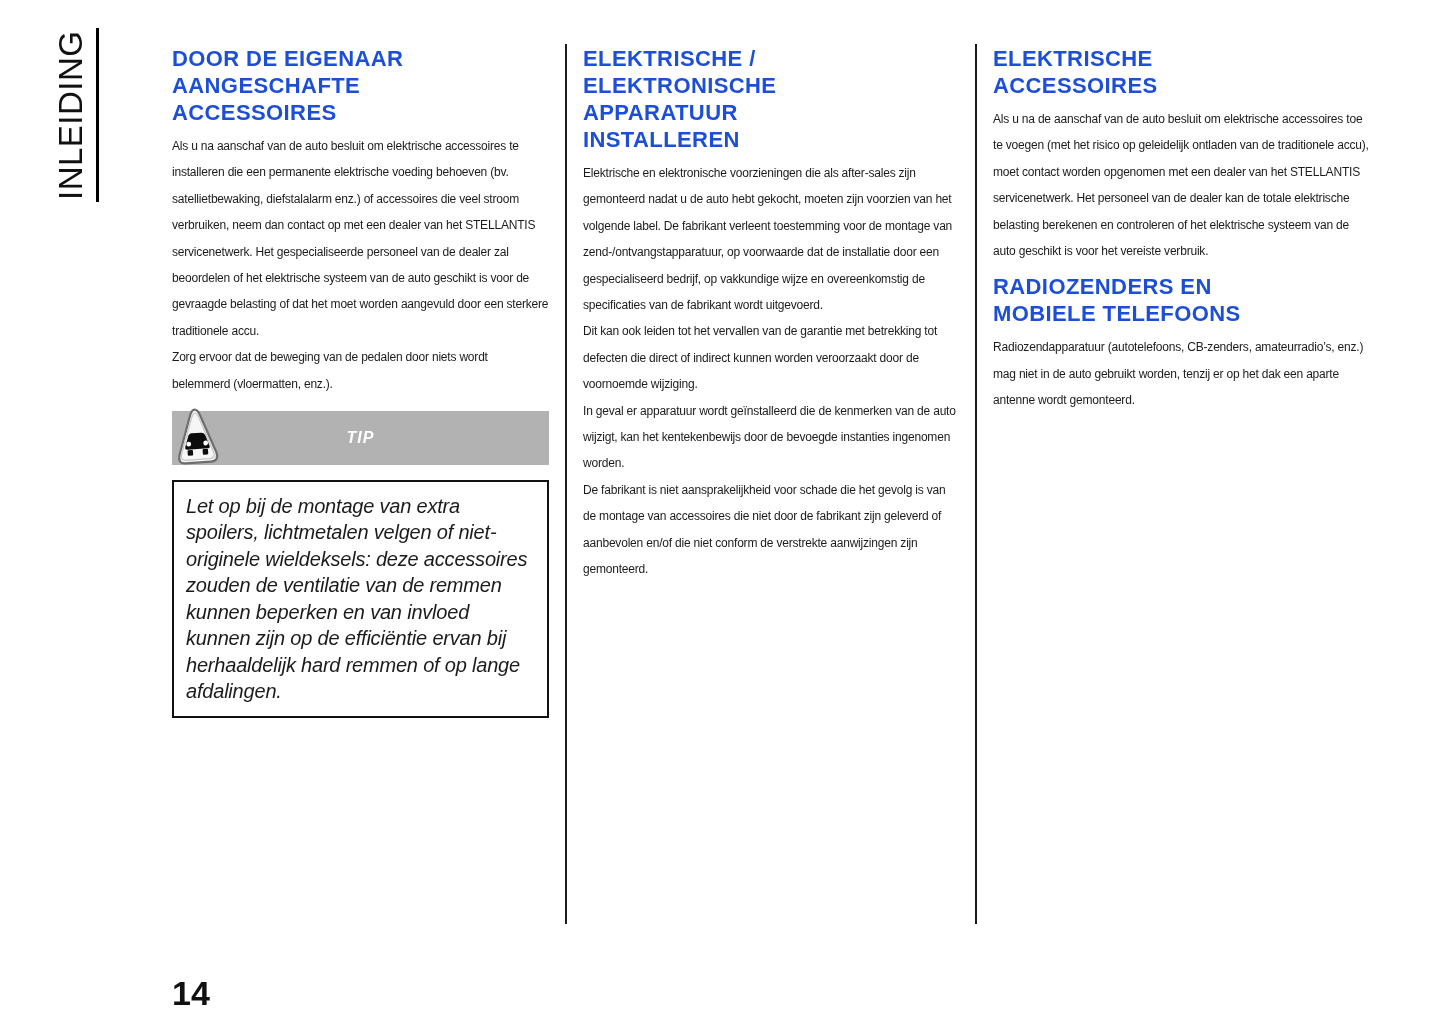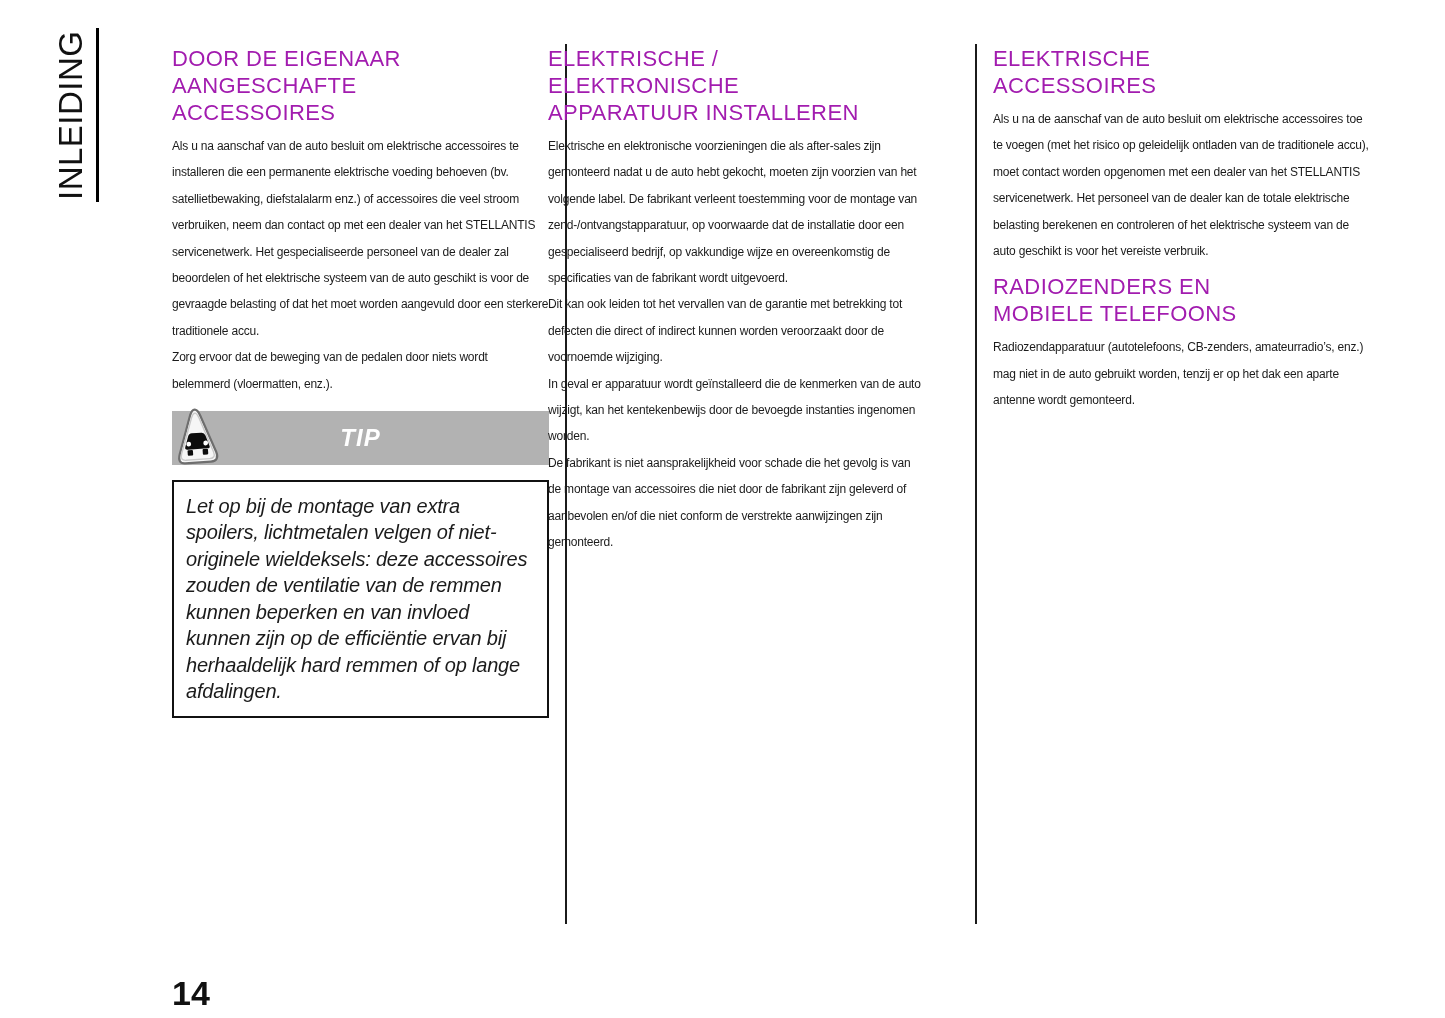--- a/index.html
+++ b/index.html
@@ -22,39 +22,39 @@
     letter-spacing: 0.5px;
     color: #111;
     border-bottom: 3px solid #000;
     padding: 0 2px 6px 2px;
     white-space: nowrap;
   }
 
   
   .col { position: absolute; top: 45px; }
   #col1 { left: 172px; width: 377px; }
-  #col2 { left: 548px; width: 374px; }
+  #col2 { left: 583px; width: 374px; }
   #col3 { left: 993px; width: 380px; }
 
   .divider {
     position: absolute;
     top: 44px;
     width: 2px;
     height: 880px;
     background: #1b1b1b;
   }
   #divider1 { left: 565px; }
   #divider2 { left: 975px; }
 
   h2.section-heading {
     font-size: 22px;
     line-height: 27px;
-    font-weight: 400;
+    font-weight: 700;
     letter-spacing: 0.4px;
-    color: #a21caf;
+    color: #1d4ed8;
     max-width: 312px;
     margin: 0 0 7px 0;
     text-transform: uppercase;
   }
   h2.later { margin-top: 9px; }
 
   p.body-text {
     font-size: 12px;
     line-height: 26.4px;
     letter-spacing: -0.2px;
@@ -66,21 +66,21 @@
     position: relative;
     margin-top: 14px;
     height: 54px;
     background: #b2b2b2;
   }
   .tip-bar .tip-label {
     position: absolute;
     left: 0; right: 0; top: 0;
     text-align: center;
     line-height: 54px;
-    font-size: 24px;
+    font-size: 16px;
     font-weight: bold;
     font-style: italic;
     letter-spacing: 1px;
     color: #ffffff;
   }
   .tip-icon {
     position: absolute;
     left: 2px;
     top: -5px;
     width: 46px;

